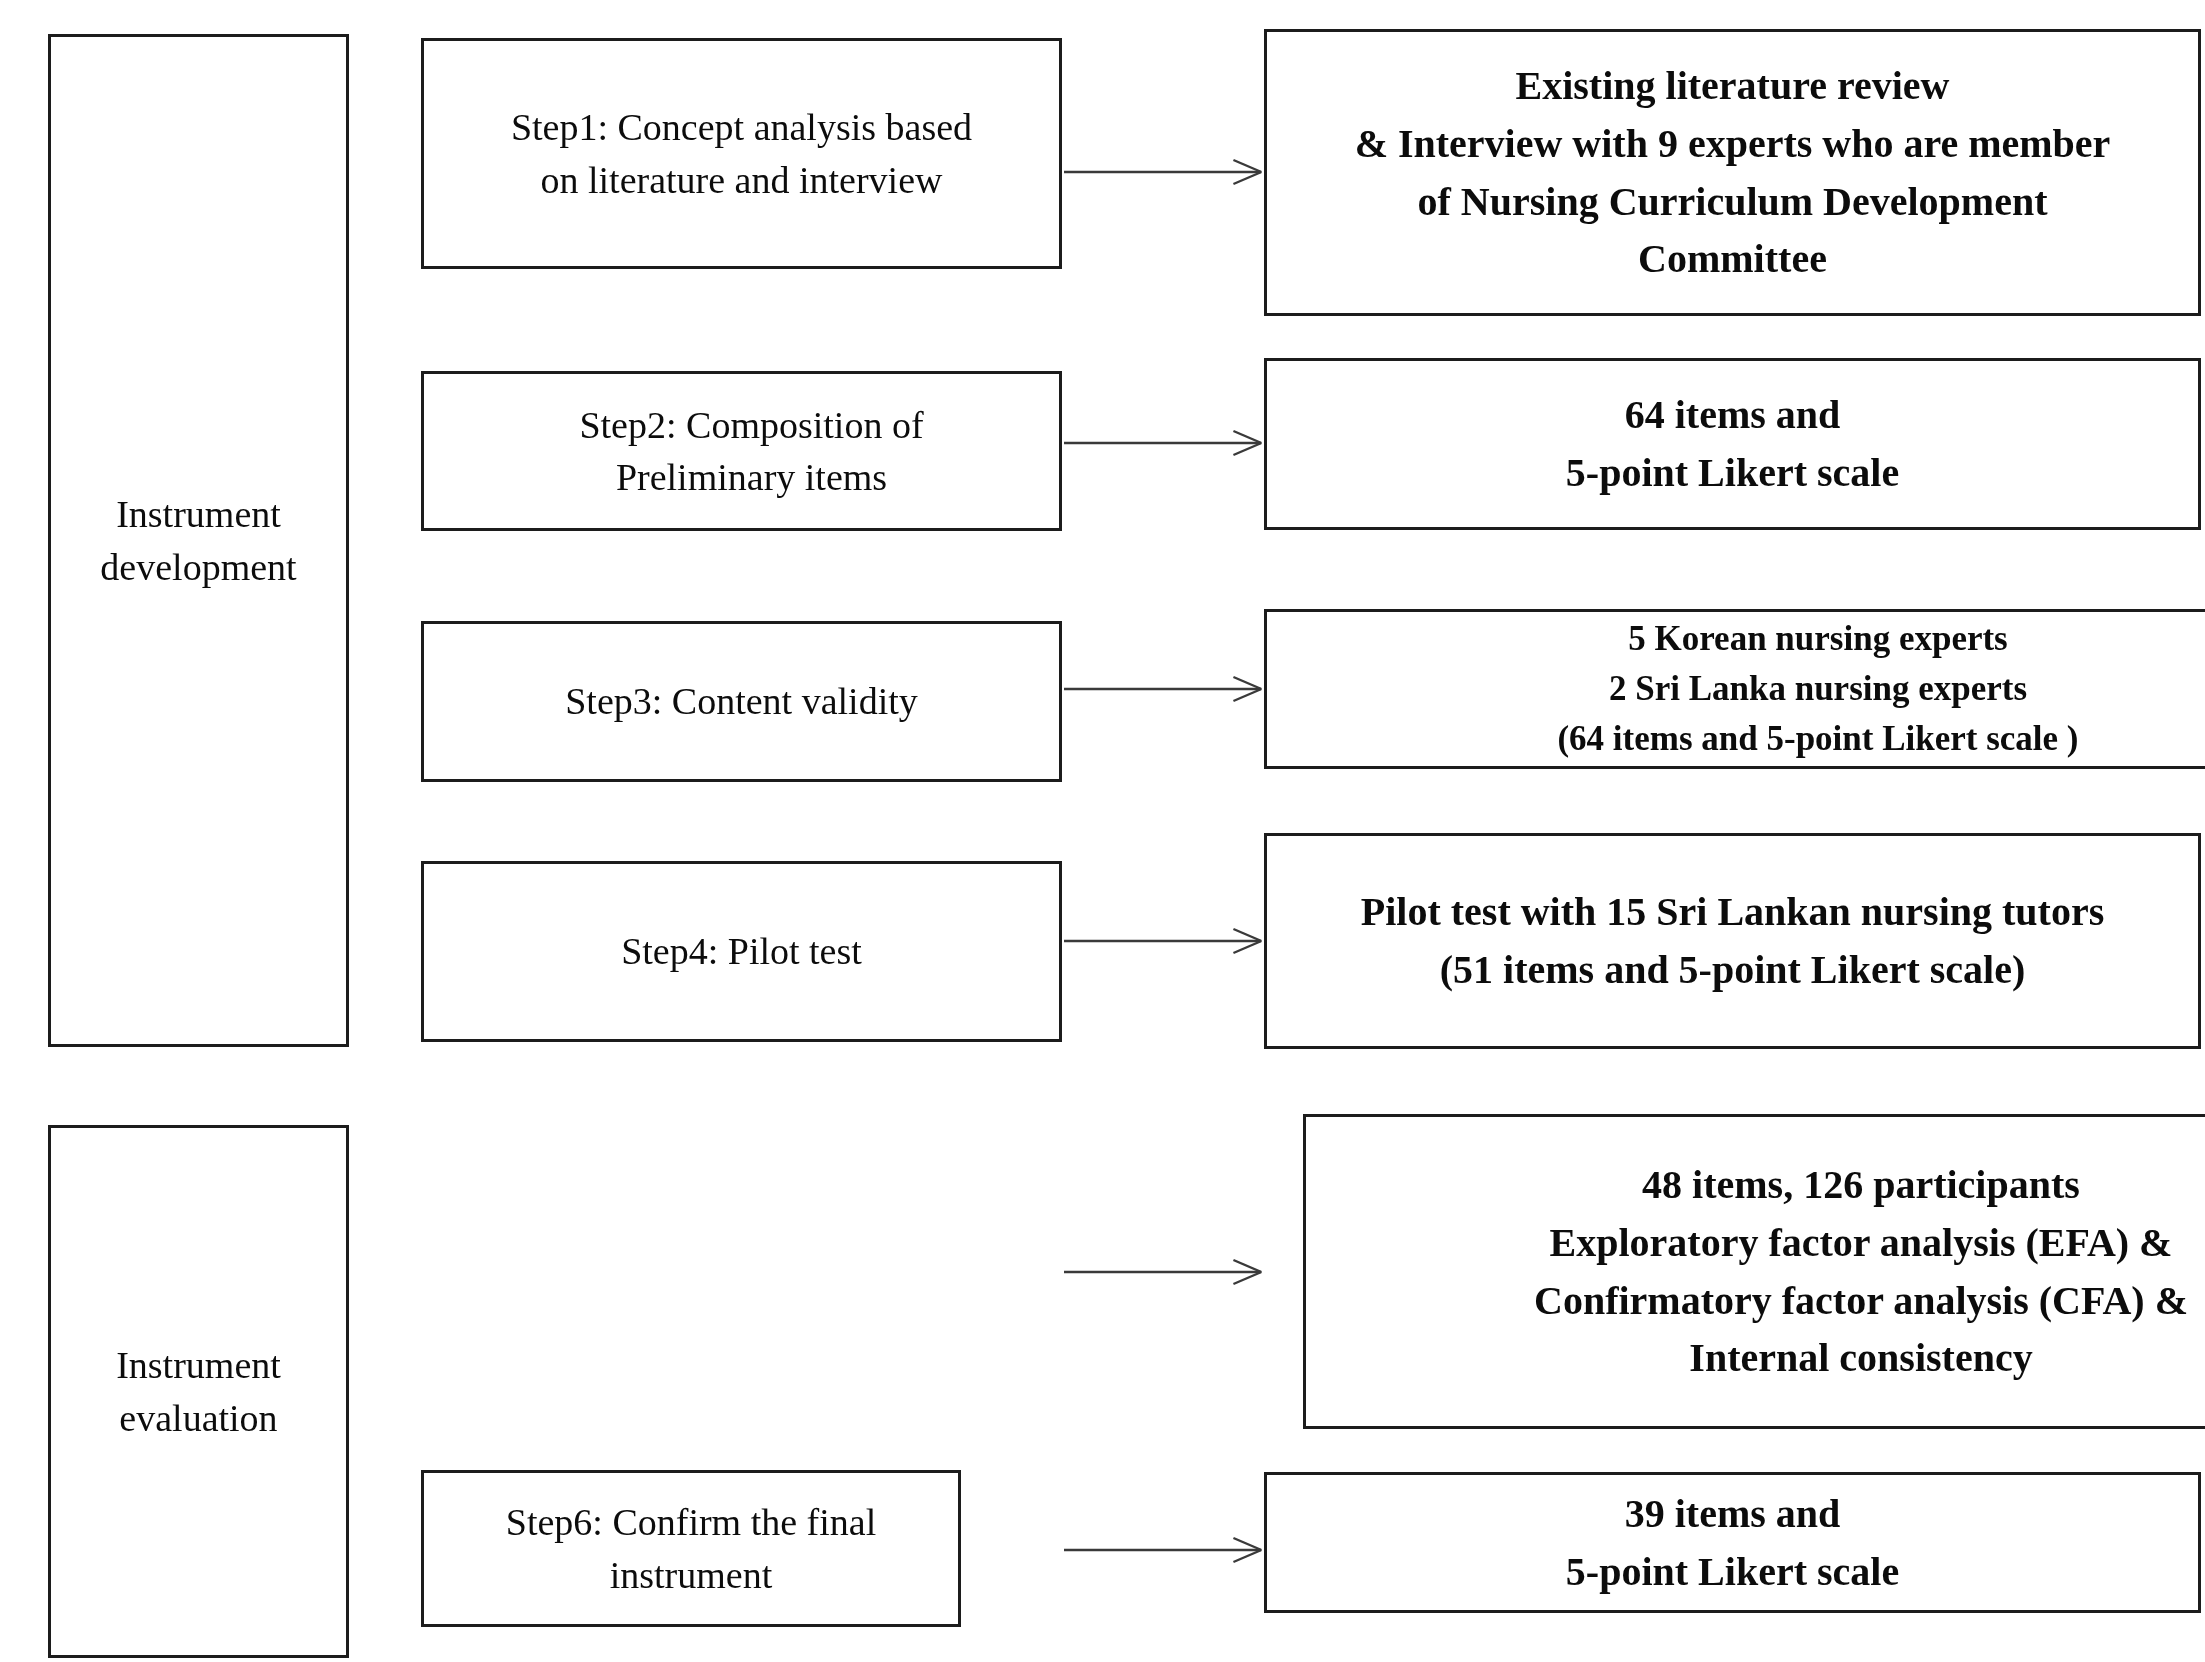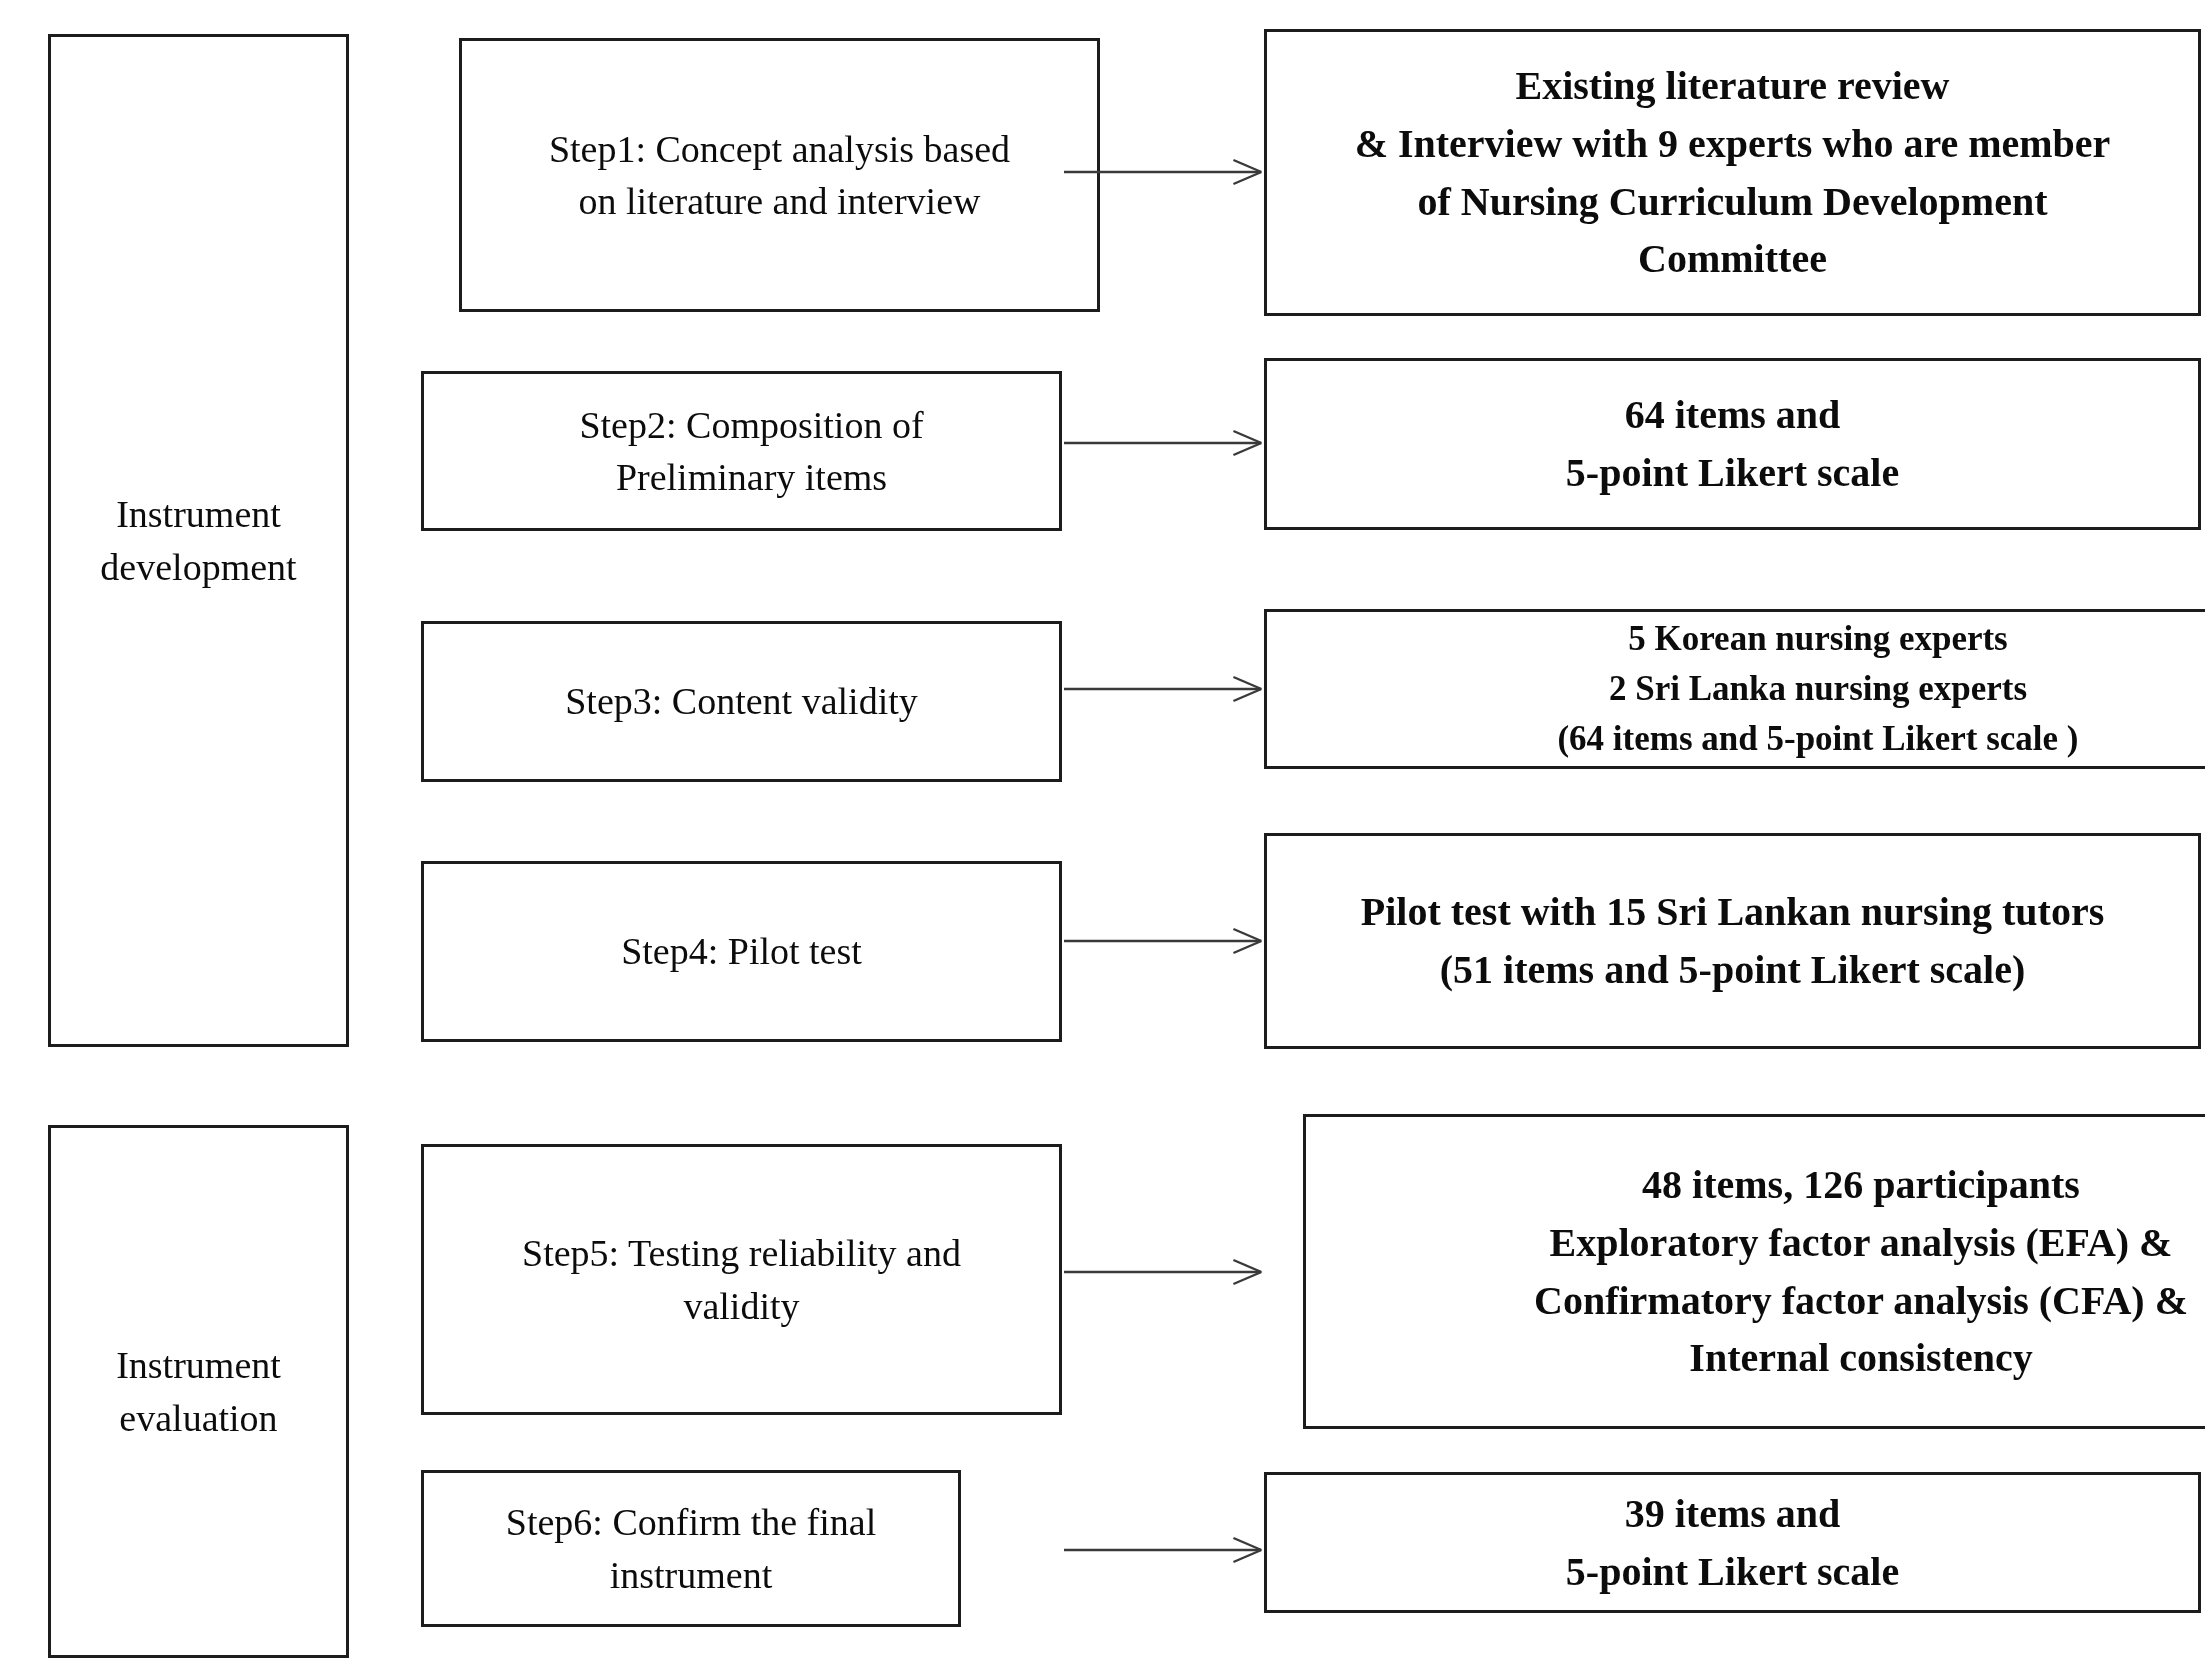--- a/index.html
+++ b/index.html
@@ -55,42 +55,38 @@
   <div class="box" style="left:48px; top:34px; width:301px; height:1013px;">
     <div class="txt group-label">Instrument
 development</div>
   </div>
 
   <div class="box" style="left:48px; top:1125px; width:301px; height:533px;">
     <div class="txt group-label">Instrument
 evaluation</div>
   </div>
 
-  <div class="box" style="left:421px; top:38px; width:641px; height:274px;margin-left:38px;">
+  <div class="box" style="left:421px; top:38px; width:641px; height:231px;">
     <div class="txt step-label">Step1: Concept analysis based
 on literature and interview</div>
   </div>
 
   <div class="box" style="left:421px; top:371px; width:641px; height:160px;padding-left:20px;">
     <div class="txt step-label">Step2: Composition of
 Preliminary items</div>
   </div>
 
   <div class="box" style="left:421px; top:621px; width:641px; height:161px;">
     <div class="txt step-label">Step3: Content validity</div>
   </div>
 
   <div class="box" style="left:421px; top:861px; width:641px; height:181px;">
     <div class="txt step-label">Step4: Pilot test</div>
   </div>
 
-  <div class="box" style="left:421px; top:1144px; width:641px; height:271px;">
-    <div class="txt step-label">Step5: Testing reliability and
-validity</div>
-  </div>
 
   <div class="box" style="left:421px; top:1470px; width:540px; height:157px;">
     <div class="txt step-label">Step6: Confirm the final
 instrument</div>
   </div>
 
   <div class="box" style="left:1264px; top:29px; width:937px; height:287px;">
     <div class="txt result-text">Existing literature review
 &amp; Interview with 9 experts who are member
 of Nursing Curriculum Development

